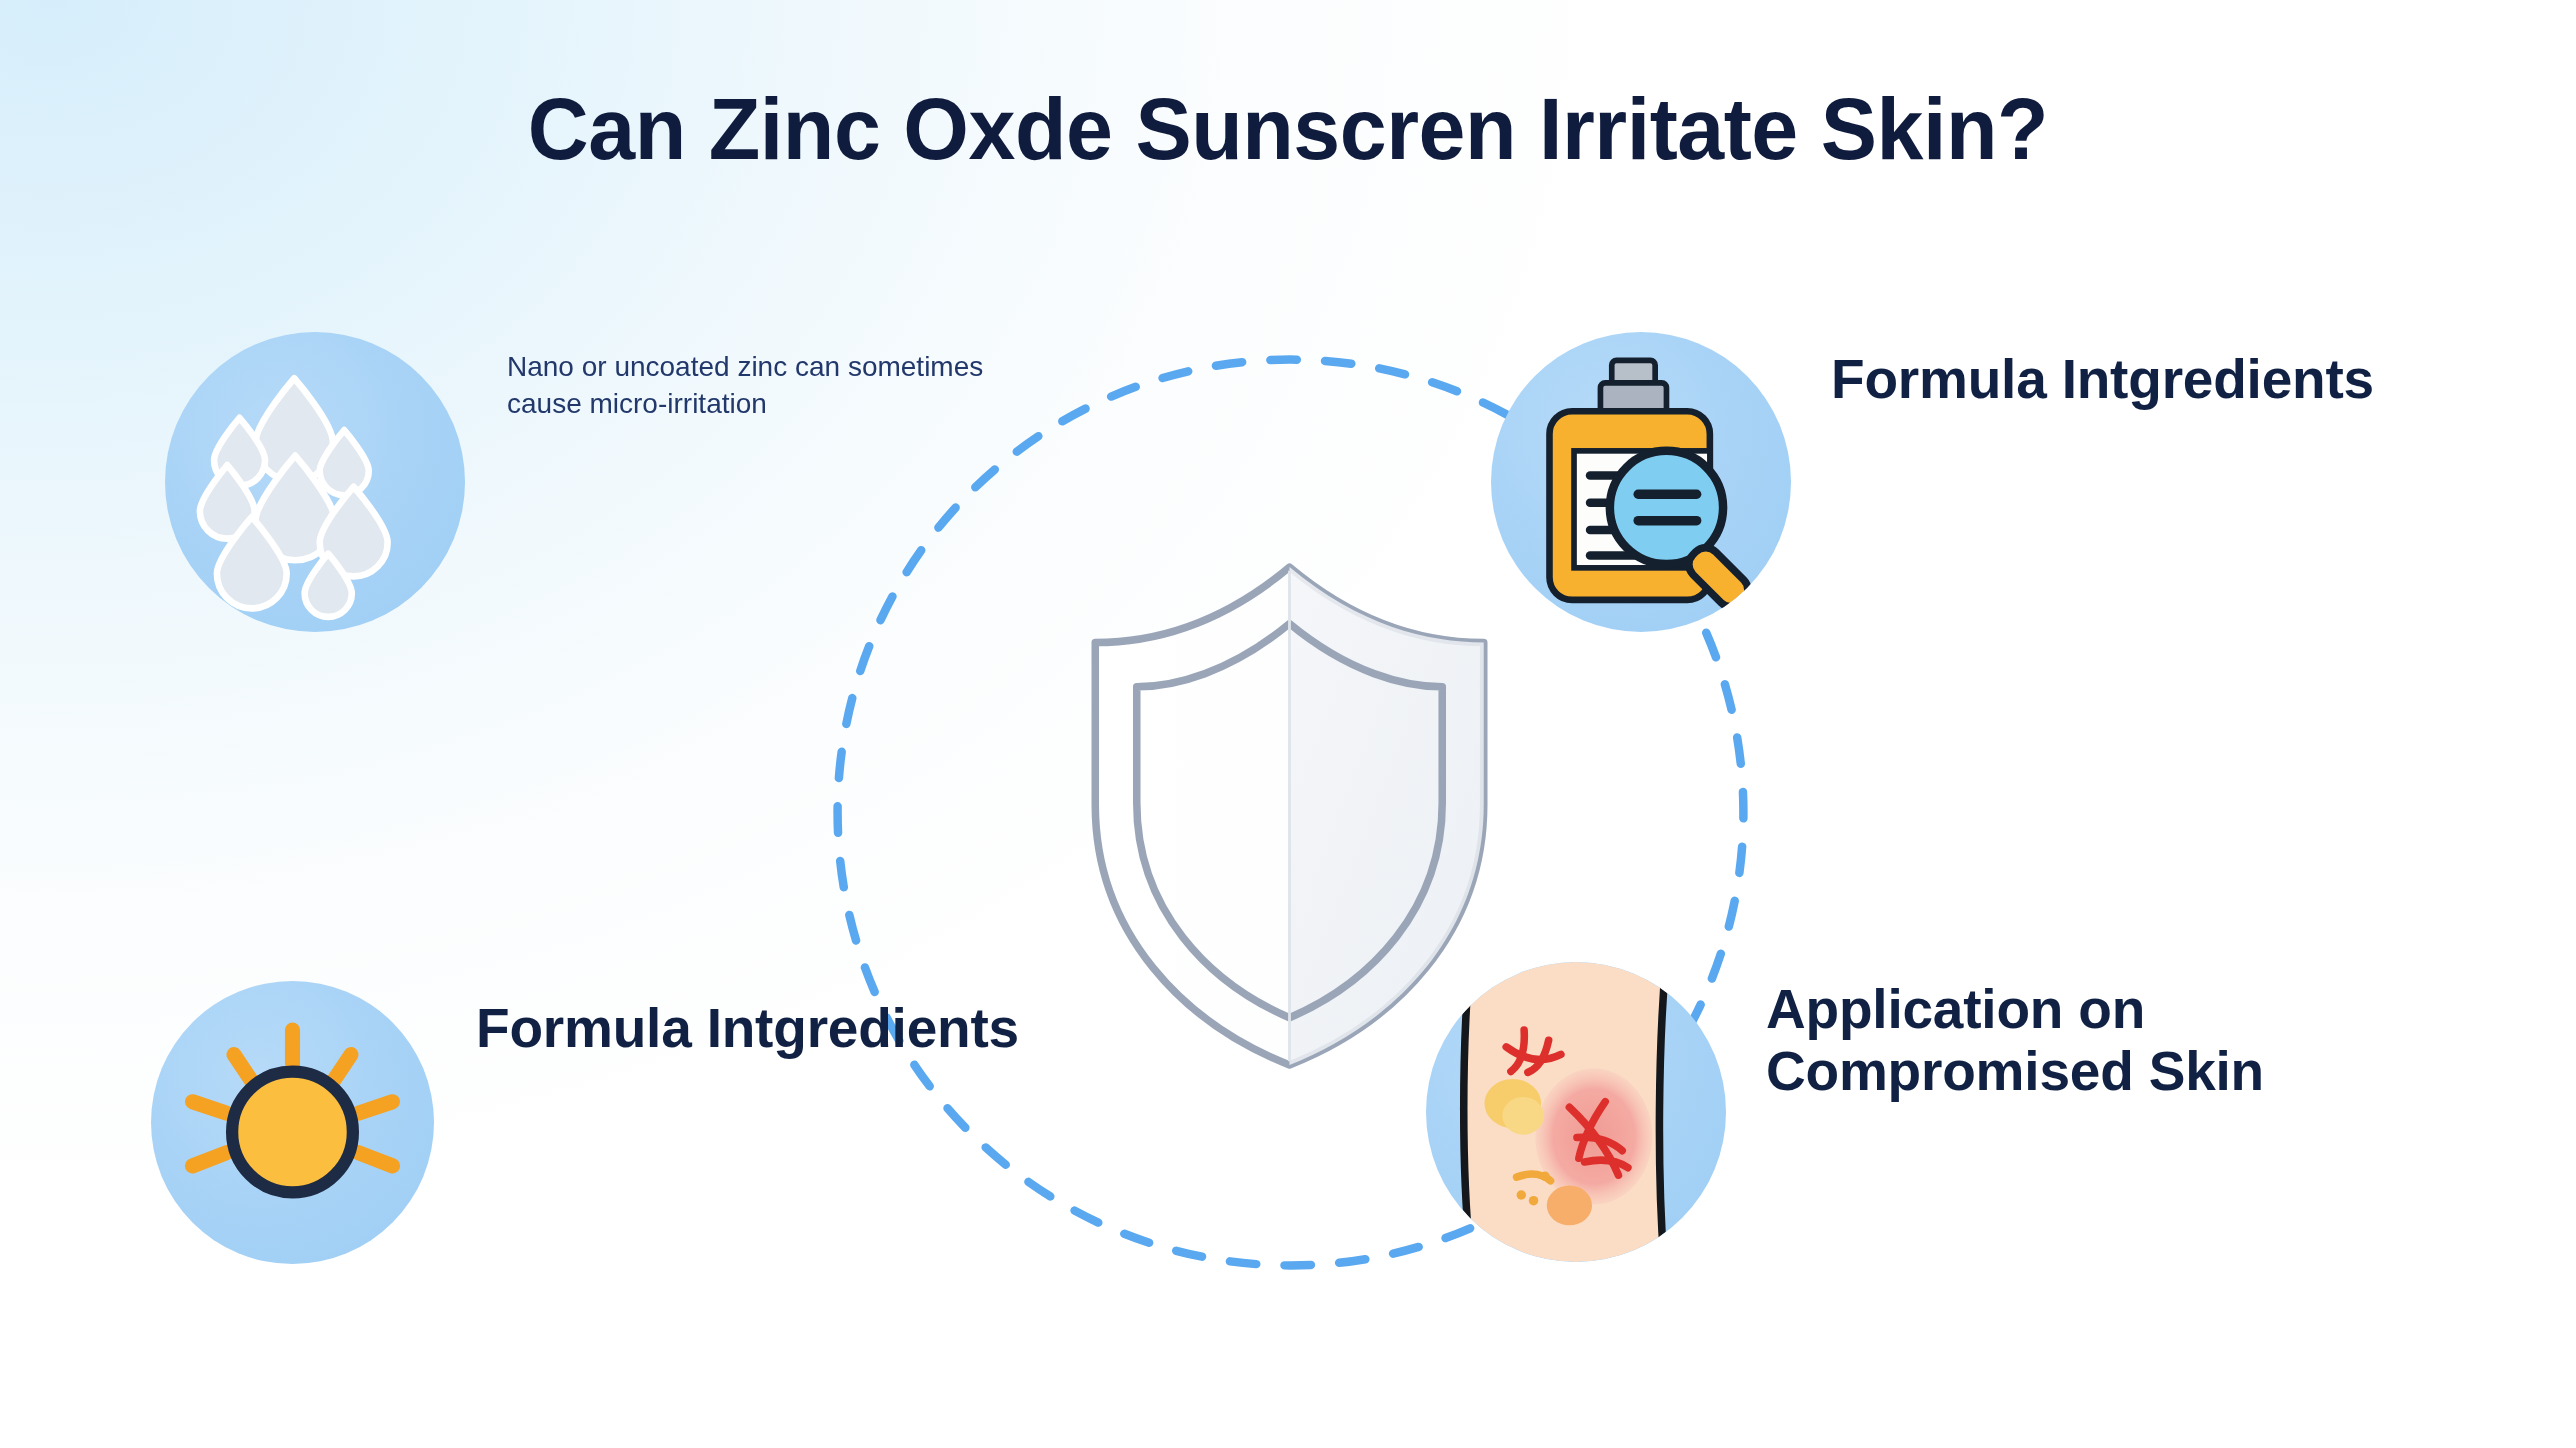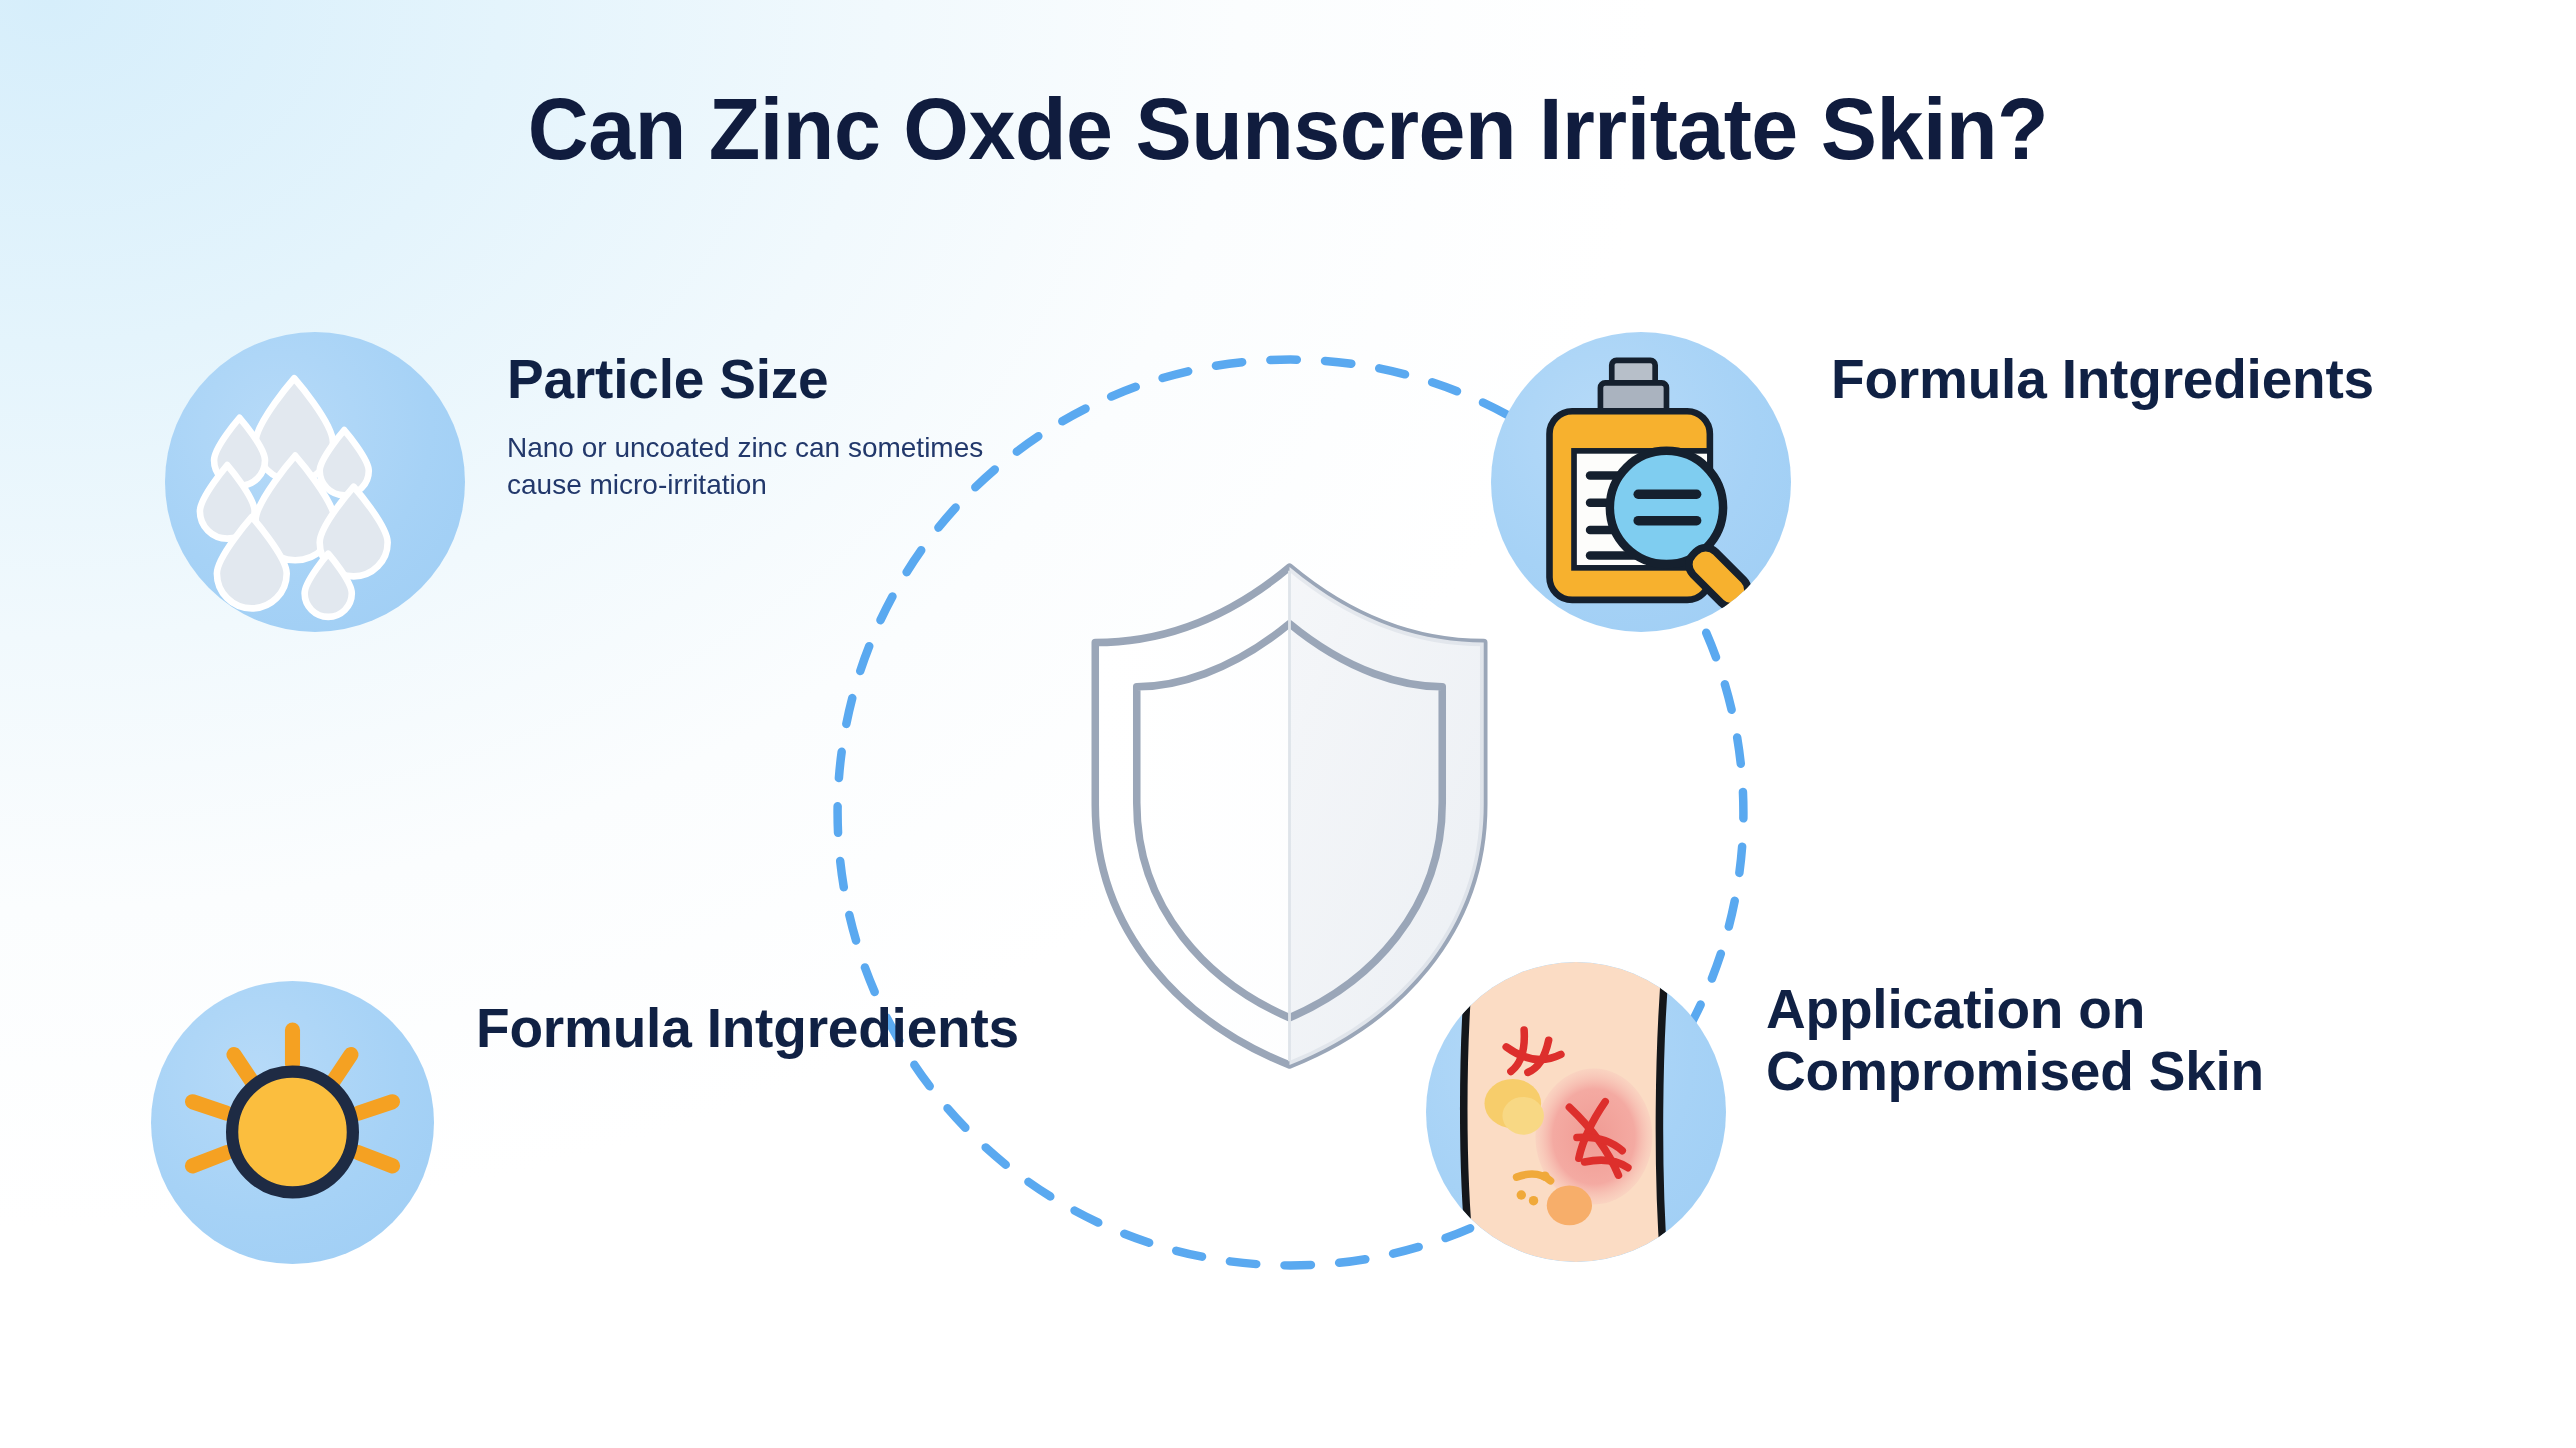--- a/index.html
+++ b/index.html
@@ -167,21 +167,20 @@
           <path d="M190 104 C190 104 216 134 216 147 a26 26 0 0 1-52 0 C164 134 190 104 190 104 Z"></path>
           <path d="M66 141 C66 141 95 175 95 190 a29 29 0 0 1-58 0 C37 175 66 141 66 141 Z"></path>
           <path d="M138 131 C138 131 180 179 180 200 a42 42 0 0 1-84 0 C96 179 138 131 138 131 Z"></path>
           <path d="M200 164 C200 164 236 205 236 223 a36 36 0 0 1-72 0 C164 205 200 164 200 164 Z"></path>
           <path d="M92 196 C92 196 129 238 129 256 a37 37 0 0 1-74 0 C55 238 92 196 92 196 Z"></path>
           <path d="M173 235 C173 235 198 264 198 277 a25 25 0 0 1-50 0 C148 264 173 235 173 235 Z"></path>
         </g>
       </svg>
     </div>
     <div class="card-text">
-      <div class="card-title">Particle Size</div>
       <div class="card-body">Nano or uncoated zinc can sometimes cause micro-irritation</div>
     </div>
   </div>
 
   <div class="card tr">
     <div class="icon-circle">
       <svg viewBox="0 0 318 318">
 
         <rect x="128" y="30" width="46" height="30" rx="5" fill="#b7bfc9" stroke="#15202e" stroke-width="6"></rect>
         <rect x="116" y="54" width="70" height="34" rx="5" fill="#aab3bf" stroke="#15202e" stroke-width="6"></rect>

